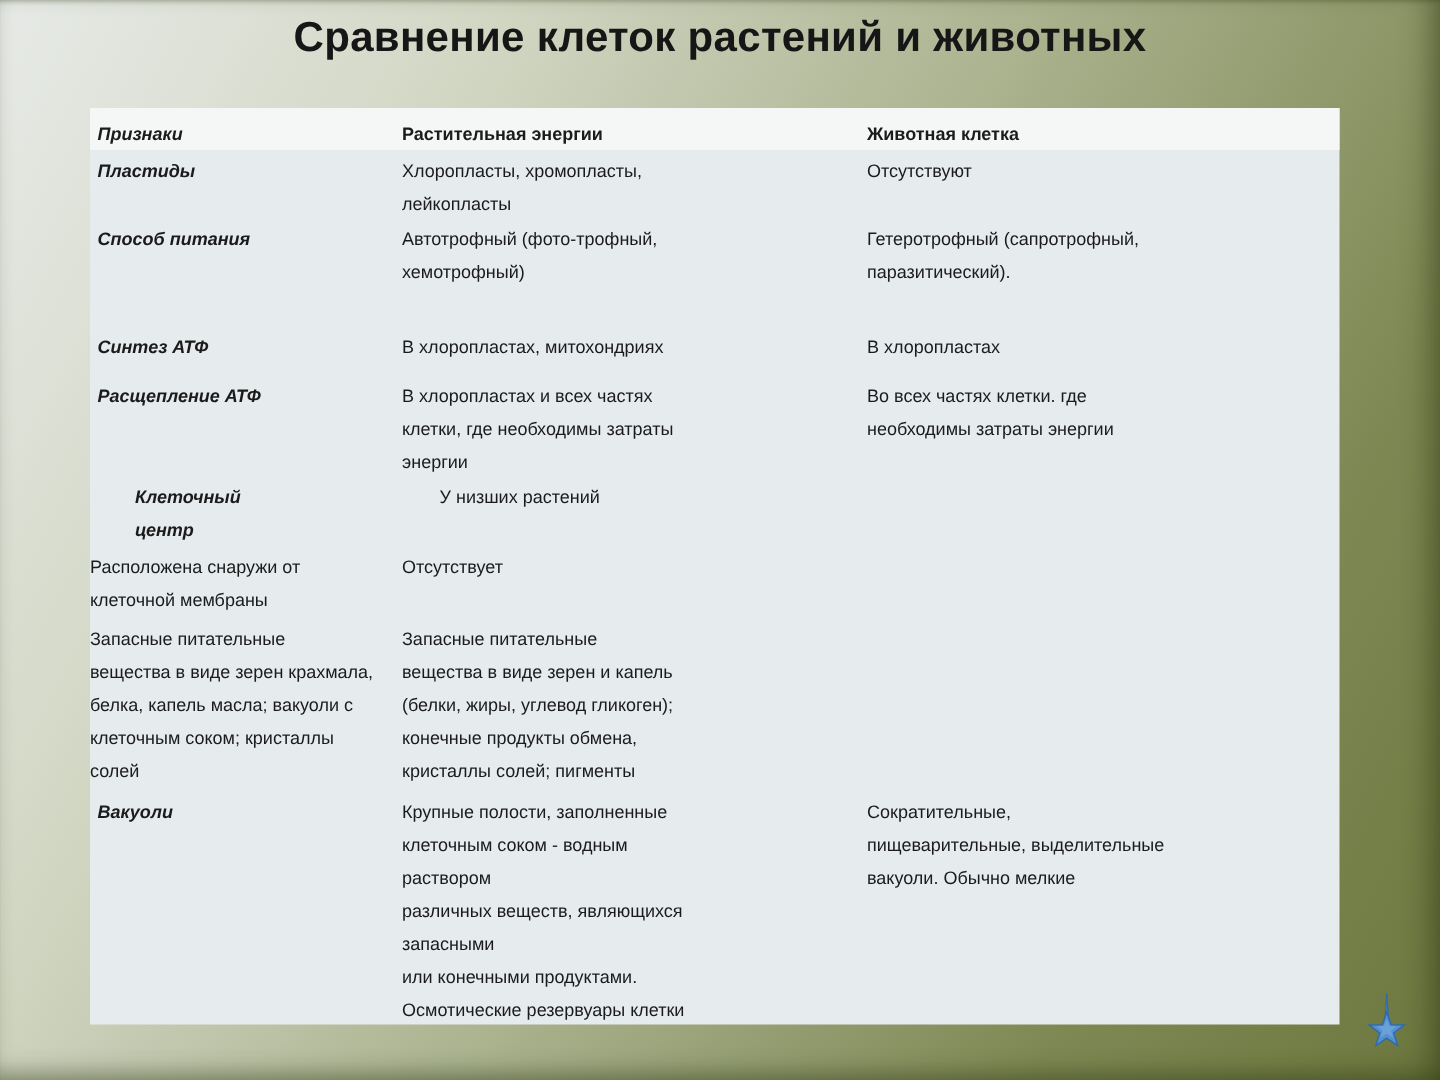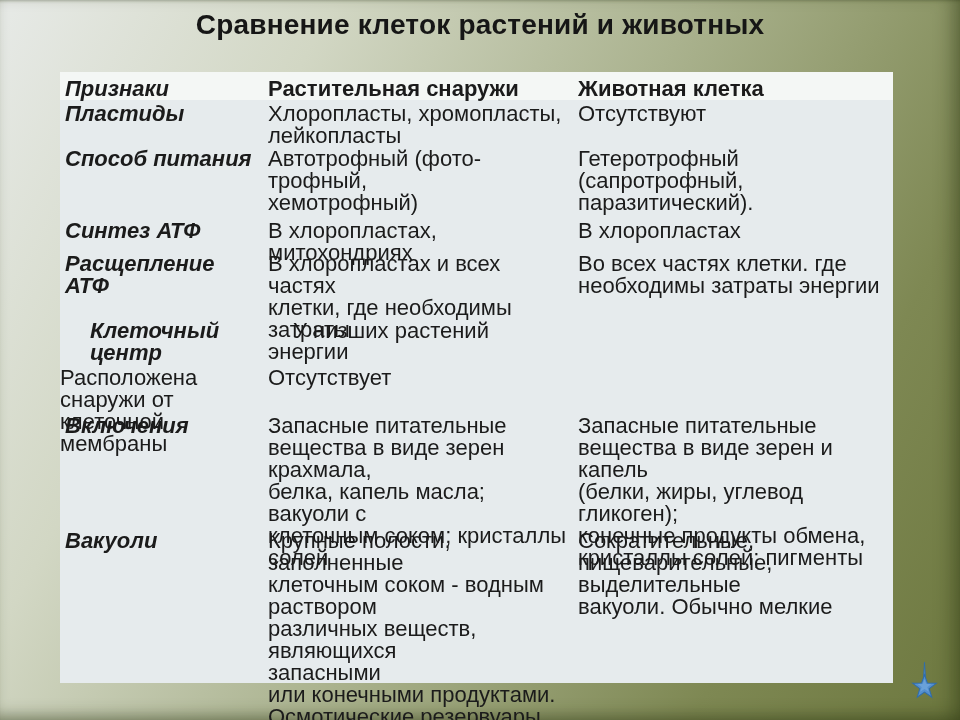--- a/index.html
+++ b/index.html
@@ -25,21 +25,21 @@
     position:absolute;left:60px;top:72px;width:833px;height:611px;
     background:#e6ebed;
     display:flex;flex-direction:column;
   }
   .row{
     display:grid;
     grid-template-columns:208px 310px 315px;
     box-sizing:border-box;
   }
   .cell{
-    font-size:22px;line-height:22px;color:#1b1b1b;
+    font-size:12px;line-height:22px;color:#1b1b1b;
     white-space:pre-line;
     padding:3px 10px 0 0;
     box-sizing:border-box;
   }
   .cell.feature{
     font-weight:bold;font-style:italic;
     padding-left:5px;
   }
   .header-row{background:#f4f7f5;}
   .header-row .cell{padding-top:6px;font-weight:bold;}
@@ -63,21 +63,21 @@
 <body>
 
 <div class="slide">
 
   <div class="slide-title">Сравнение клеток растений и животных</div>
 
   <div class="cmp-table">
 
     <div class="row header-row rh-header">
       <div class="cell feature">Признаки</div>
-      <div class="cell">Растительная снаружи</div>
+      <div class="cell">Растительная энергии</div>
       <div class="cell">Животная клетка</div>
     </div>
 
     <div class="row rh-1">
       <div class="cell feature">Пластиды</div>
       <div class="cell">Хлоропласты, хромопласты,
 лейкопласты</div>
       <div class="cell">Отсутствуют</div>
     </div>
 
@@ -110,21 +110,20 @@
       <div class="cell">У низших растений</div>
     </div>
 
     <div class="row rh-6">
       <div class="cell">Расположена снаружи от
 клеточной мембраны</div>
       <div class="cell">Отсутствует</div>
     </div>
 
     <div class="row rh-7">
-      <div class="cell feature">Включения</div>
       <div class="cell">Запасные питательные
 вещества в виде зерен крахмала,
 белка, капель масла; вакуоли с
 клеточным соком; кристаллы
 солей</div>
       <div class="cell">Запасные питательные
 вещества в виде зерен и капель
 (белки, жиры, углевод гликоген);
 конечные продукты обмена,
 кристаллы солей; пигменты</div>

